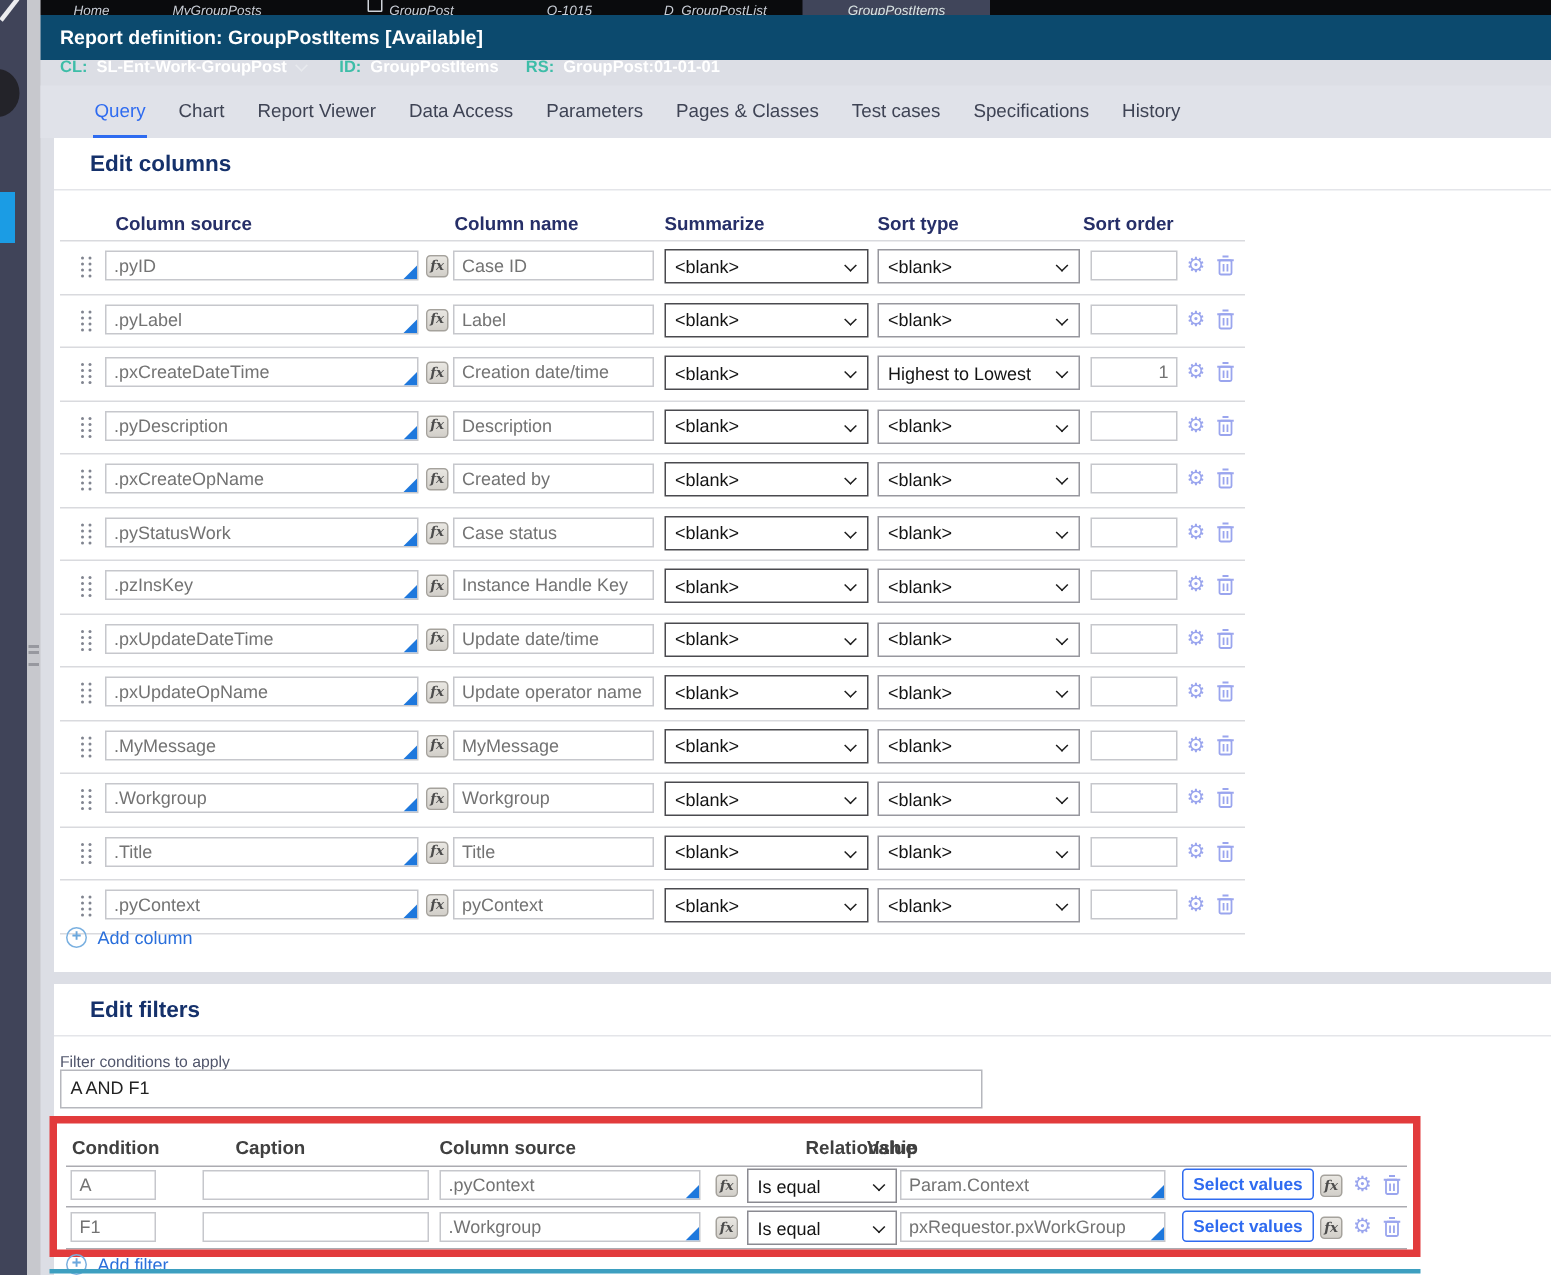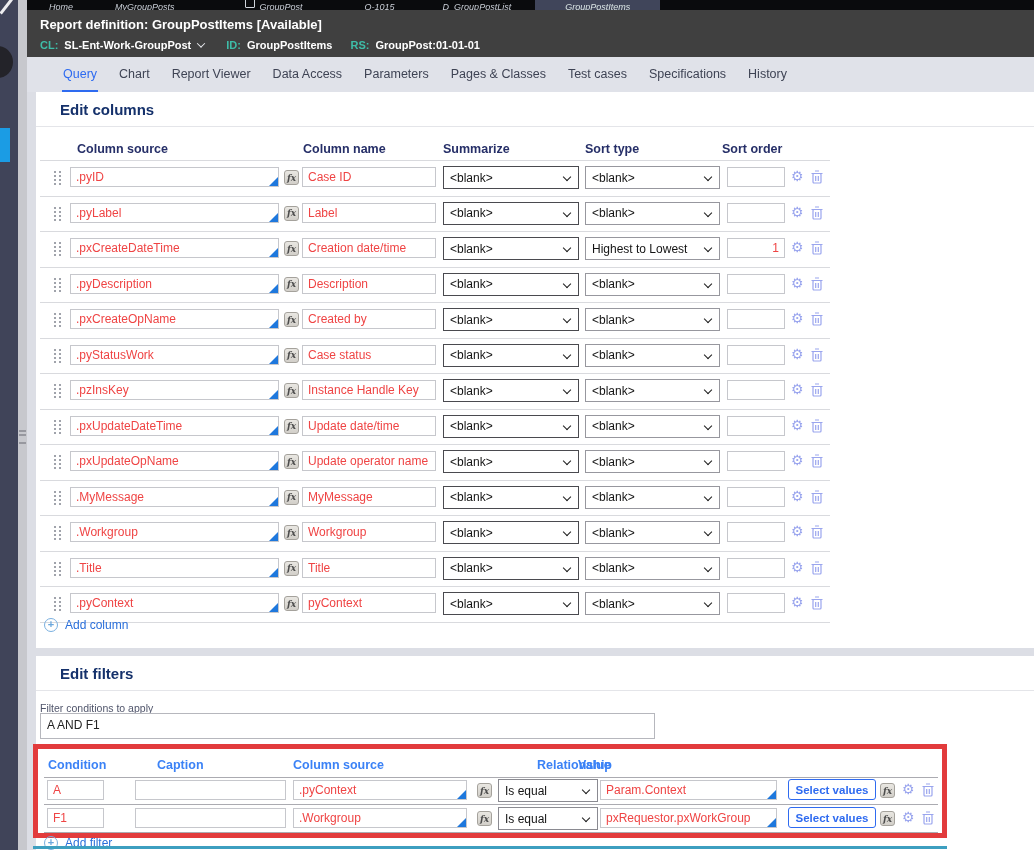--- a/index.html
+++ b/index.html
@@ -23,21 +23,21 @@
   .wtab:nth-child(1){margin-left:6px;}
   .wtab:nth-child(2){margin-left:10px;}
   .wtab:nth-child(3){margin-left:38px;}
   .wtab:nth-child(4){margin-left:30px;}
   .wtab:nth-child(5){margin-left:16px;}
   .wtab:nth-child(6){margin-left:8px;}
   .wtab-icon{display:none;width:8px;height:7px;border:1px solid #cfd4da;border-radius:1px;margin:0 5px 2px 0;}
   .wtab[data-has_icon="true"] .wtab-icon{display:inline-block;}
 
   
-  .dochead{position:absolute;left:27px;right:0;top:10px;height:47px;background:#404040;}
+  .dochead{position:absolute;left:27px;right:0;top:10px;height:30px;background:#0c4a6e;}
   .dochead .title{position:absolute;left:13px;top:7px;font-size:13px;font-weight:bold;color:#ffffff;}
   .dochead .meta{position:absolute;left:13px;top:29px;display:flex;align-items:center;font-size:11px;}
   .meta .mlabel{color:#3ebda8;font-weight:bold;margin-right:6px;}
   .meta .mvalue{color:#ffffff;font-weight:bold;}
   .meta .gap{width:22px;}
   .chev-w{width:5px;height:5px;border-right:1.5px solid #e8eaee;border-bottom:1.5px solid #e8eaee;transform:rotate(45deg) translate(-1px,-1px);margin-left:7px;}
 
   
   .ntabs{position:absolute;left:27px;right:0;top:57px;height:35px;background:#e0e2e9;display:flex;align-items:stretch;padding-left:35px;gap:20px;box-sizing:border-box;}
   .ntab{display:flex;align-items:center;font-size:12.5px;color:#3e4354;border-bottom:2px solid transparent;padding:0 1px;cursor:default;white-space:nowrap;}
@@ -51,42 +51,42 @@
   .card .sep{position:absolute;left:0;right:0;top:34px;height:1px;background:#e4e5e9;}
 
   
   .cheaders span{position:absolute;top:50px;font-size:12.5px;font-weight:bold;color:#262f68;}
   .ch-source{left:41px;}.ch-name{left:267px;}.ch-summ{left:407px;}.ch-sort{left:549px;}.ch-order{left:686px;}
   .ctable{position:absolute;left:4px;top:68px;width:790px;border-top:1px solid #d9dade;}
   .crow{position:relative;height:34.5px;border-bottom:1px solid #d9dade;}
   .drag{position:absolute;left:14px;top:10px;width:8px;height:16px;cursor:grab;}
   .drag i{display:block;width:2px;height:2px;background:#80848f;border-radius:50%;
     box-shadow:5px 0 0 #80848f,0 4px 0 #80848f,5px 4px 0 #80848f,0 8px 0 #80848f,5px 8px 0 #80848f,0 12px 0 #80848f,5px 12px 0 #80848f;}
-  .inp{position:absolute;top:6px;height:20px;background:#fff;border:1px solid #c6c7cc;font-size:12px;color:#ef4444;display:flex;align-items:center;padding:0 5px;box-sizing:border-box;overflow:hidden;}
+  .inp{position:absolute;top:6px;height:20px;background:#fff;border:1px solid #c6c7cc;font-size:12px;color:#737373;display:flex;align-items:center;padding:0 5px;box-sizing:border-box;overflow:hidden;}
   .inp.src{left:30px;width:209px;}
   .inp.nm{left:262px;width:134px;}
   .inp.order{left:687px;width:58px;justify-content:flex-end;}
   .tri{position:absolute;right:0;bottom:0;width:0;height:0;border-left:9px solid transparent;border-bottom:9px solid #1e78dd;}
   .fxb{position:absolute;left:244px;top:9px;width:15px;height:15px;background:linear-gradient(#e9e7e2,#d2cfc9);border:1px solid #a5a29c;border-radius:3px;display:flex;align-items:center;justify-content:center;font:italic bold 9px "DejaVu Serif",serif;color:#4c4c4c;box-sizing:border-box;}
   .sel{position:absolute;top:5px;height:23px;background:#fff;font-size:12px;color:#141414;display:flex;align-items:center;padding:0 18px 0 6px;box-sizing:border-box;overflow:hidden;white-space:nowrap;}
   .sel.summ{left:403px;width:136px;border:1px solid #4a4a4f;}
   .sel.sort{left:545px;width:135px;border:1px solid #97979e;}
   .chev{position:absolute;right:8px;top:7px;width:5px;height:5px;border-right:1.8px solid #1c1c1c;border-bottom:1.8px solid #1c1c1c;transform:rotate(45deg);}
   .gear{position:absolute;left:751px;top:8px;font-size:14px;line-height:14px;color:#9aa5ee;cursor:pointer;}
   .trash{position:absolute;left:771px;top:9px;cursor:pointer;}
   .addlink{position:absolute;display:flex;align-items:center;gap:7px;font-size:12px;color:#2a6fdb;cursor:pointer;}
   .addcol{left:8px;top:526px;}
   .plus{width:12px;height:12px;border:1px solid #7ab0e0;border-radius:50%;color:#6aa7dd;font-size:11px;line-height:11px;text-align:center;font-weight:bold;}
 
   
   .flabel{position:absolute;left:4px;top:46px;font-size:10.5px;color:#50556b;}
   .fconds{position:absolute;left:4px;top:57px;width:615px;height:26px;border:1px solid #b6b7bd;background:#fff;font-size:12px;color:#222;padding:4px 6px;box-sizing:border-box;}
   .redbox{position:absolute;left:-3px;top:88px;width:914px;height:94px;border:5px solid #e23b3c;box-sizing:border-box;pointer-events:none;}
   .fheaders{position:absolute;left:8px;top:97px;width:894px;height:24px;border-bottom:1px solid #ababb1;}
-  .fheaders span{position:absolute;top:5px;font-size:12.5px;font-weight:bold;color:#3b82f6;}
+  .fheaders span{position:absolute;top:5px;font-size:12.5px;font-weight:bold;color:#404040;}
   .fh-cond{left:4px;}.fh-cap{left:113px;}.fh-src{left:249px;}.fh-rel{left:461px;margin-left:32px;}.fh-val{left:534px;}
   .ftable{position:absolute;left:8px;top:121px;width:894px;}
   .frow{position:relative;height:27px;border-bottom:1px solid #ababb1;}
   .frow .inp{top:3px;}
   .frow .inp.cond{left:3px;width:57px;}
   .frow .inp.cap{left:91px;width:151px;}
   .frow .inp.fsrc{left:249px;width:174px;}
   .frow .fxb{left:433px;top:6px;position:absolute;}
   .frow .fxb2{left:836px;}
   .frow .sel.rel{left:454px;top:2px;width:100px;border:1px solid #8a8a91;}

